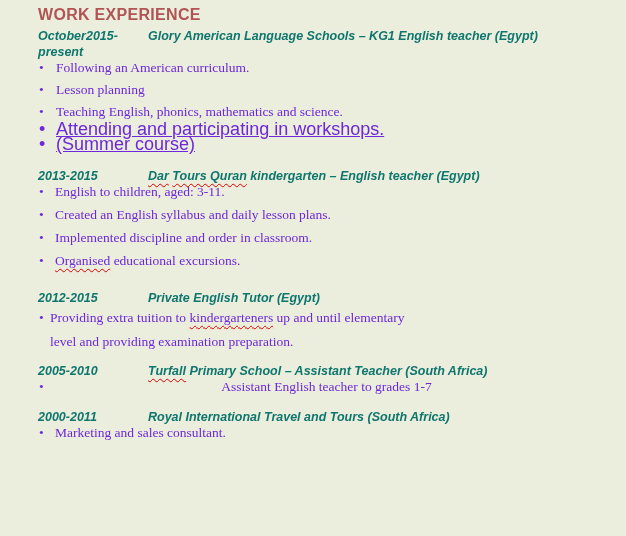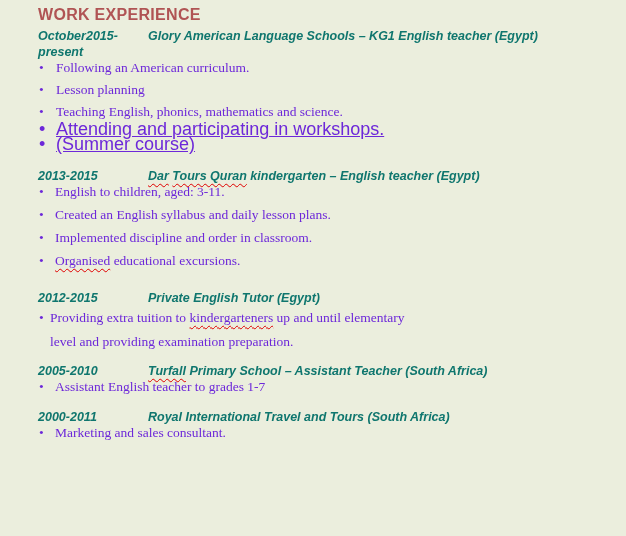--- a/index.html
+++ b/index.html
@@ -39,21 +39,21 @@
   li.mb3{margin-bottom:3px;}
   li.mb0{margin-bottom:0;}
   ul.bullets li:last-child{margin-bottom:0;}
   
   .g1{margin:12px 0 0 125px;max-width:435px;}
   .g2{margin:13px 0 0 113px;max-width:445px;}
   .g2 li{margin-bottom:8px;padding-left:17px;}
   .g3{margin:12px 0 0 113px;max-width:455px;}
   .g3 li{line-height:24px;padding-left:12px;}
   .g4{margin:13px 0 0 113px;}
-  .g4 li{padding-left:17px;}
+  .g4 li{padding-left:17px;text-align:center;}
   .g5{margin:13px 0 0 113px;}
   .g5 li{padding-left:17px;}
   
   .sec2{margin-top:16px;}
   .sec3{margin-top:22px;}
   .sec4{margin-top:9px;}
   .sec5{margin-top:15px;}
   .wavy{
     text-decoration-line:underline;
     text-decoration-style:wavy;

